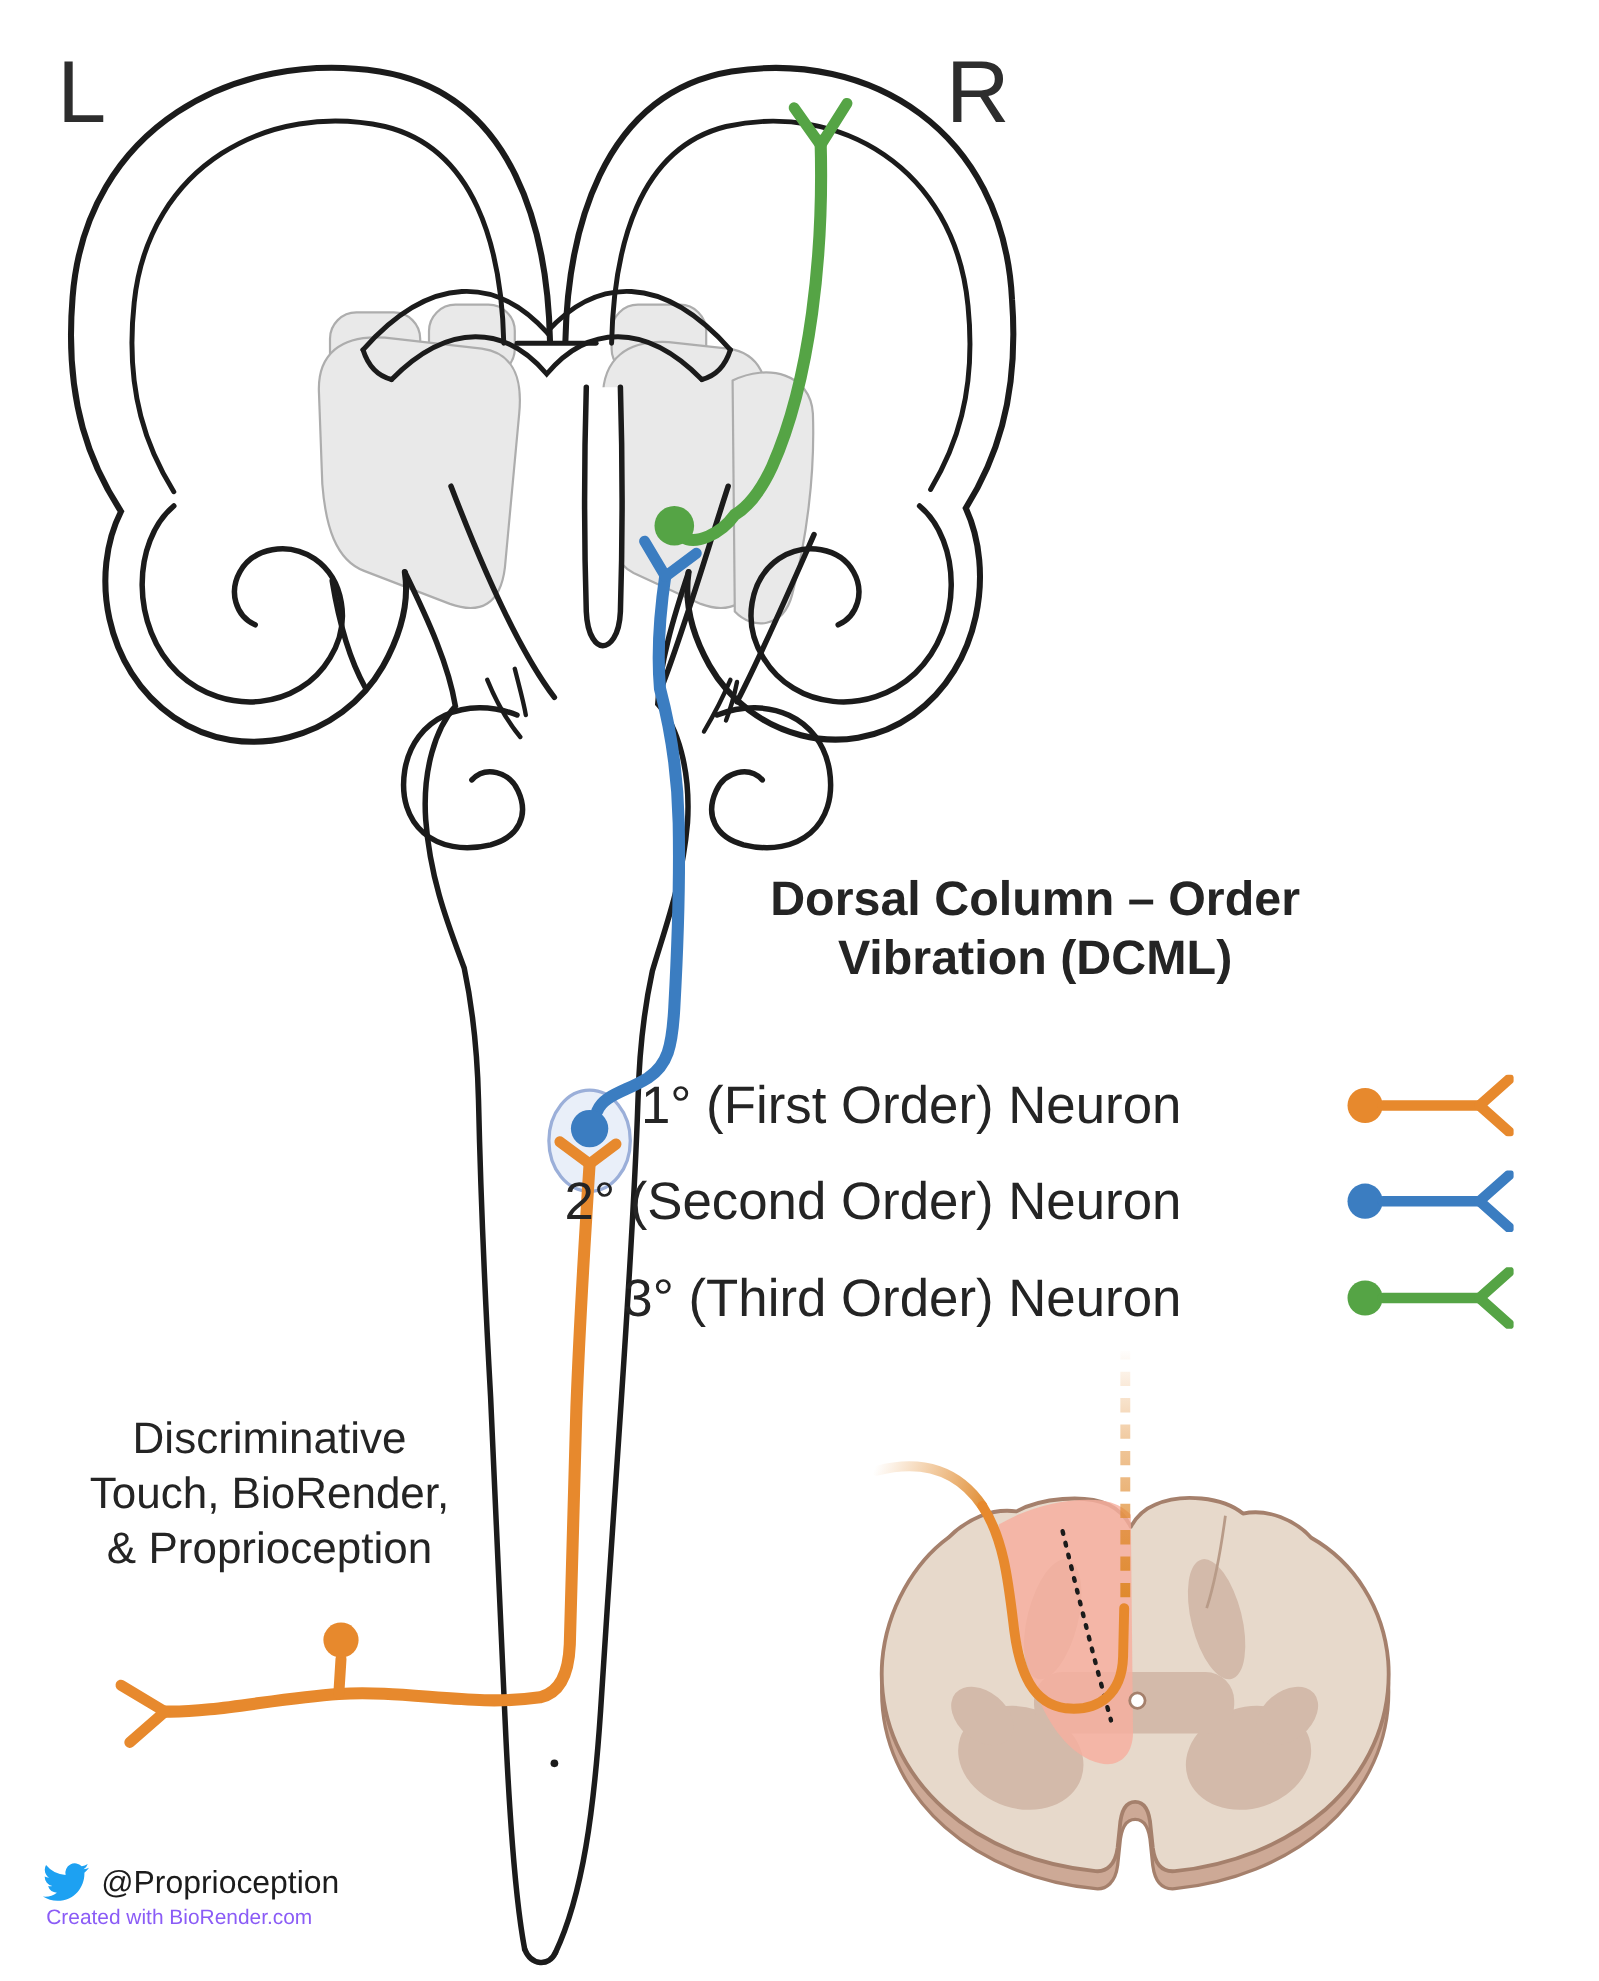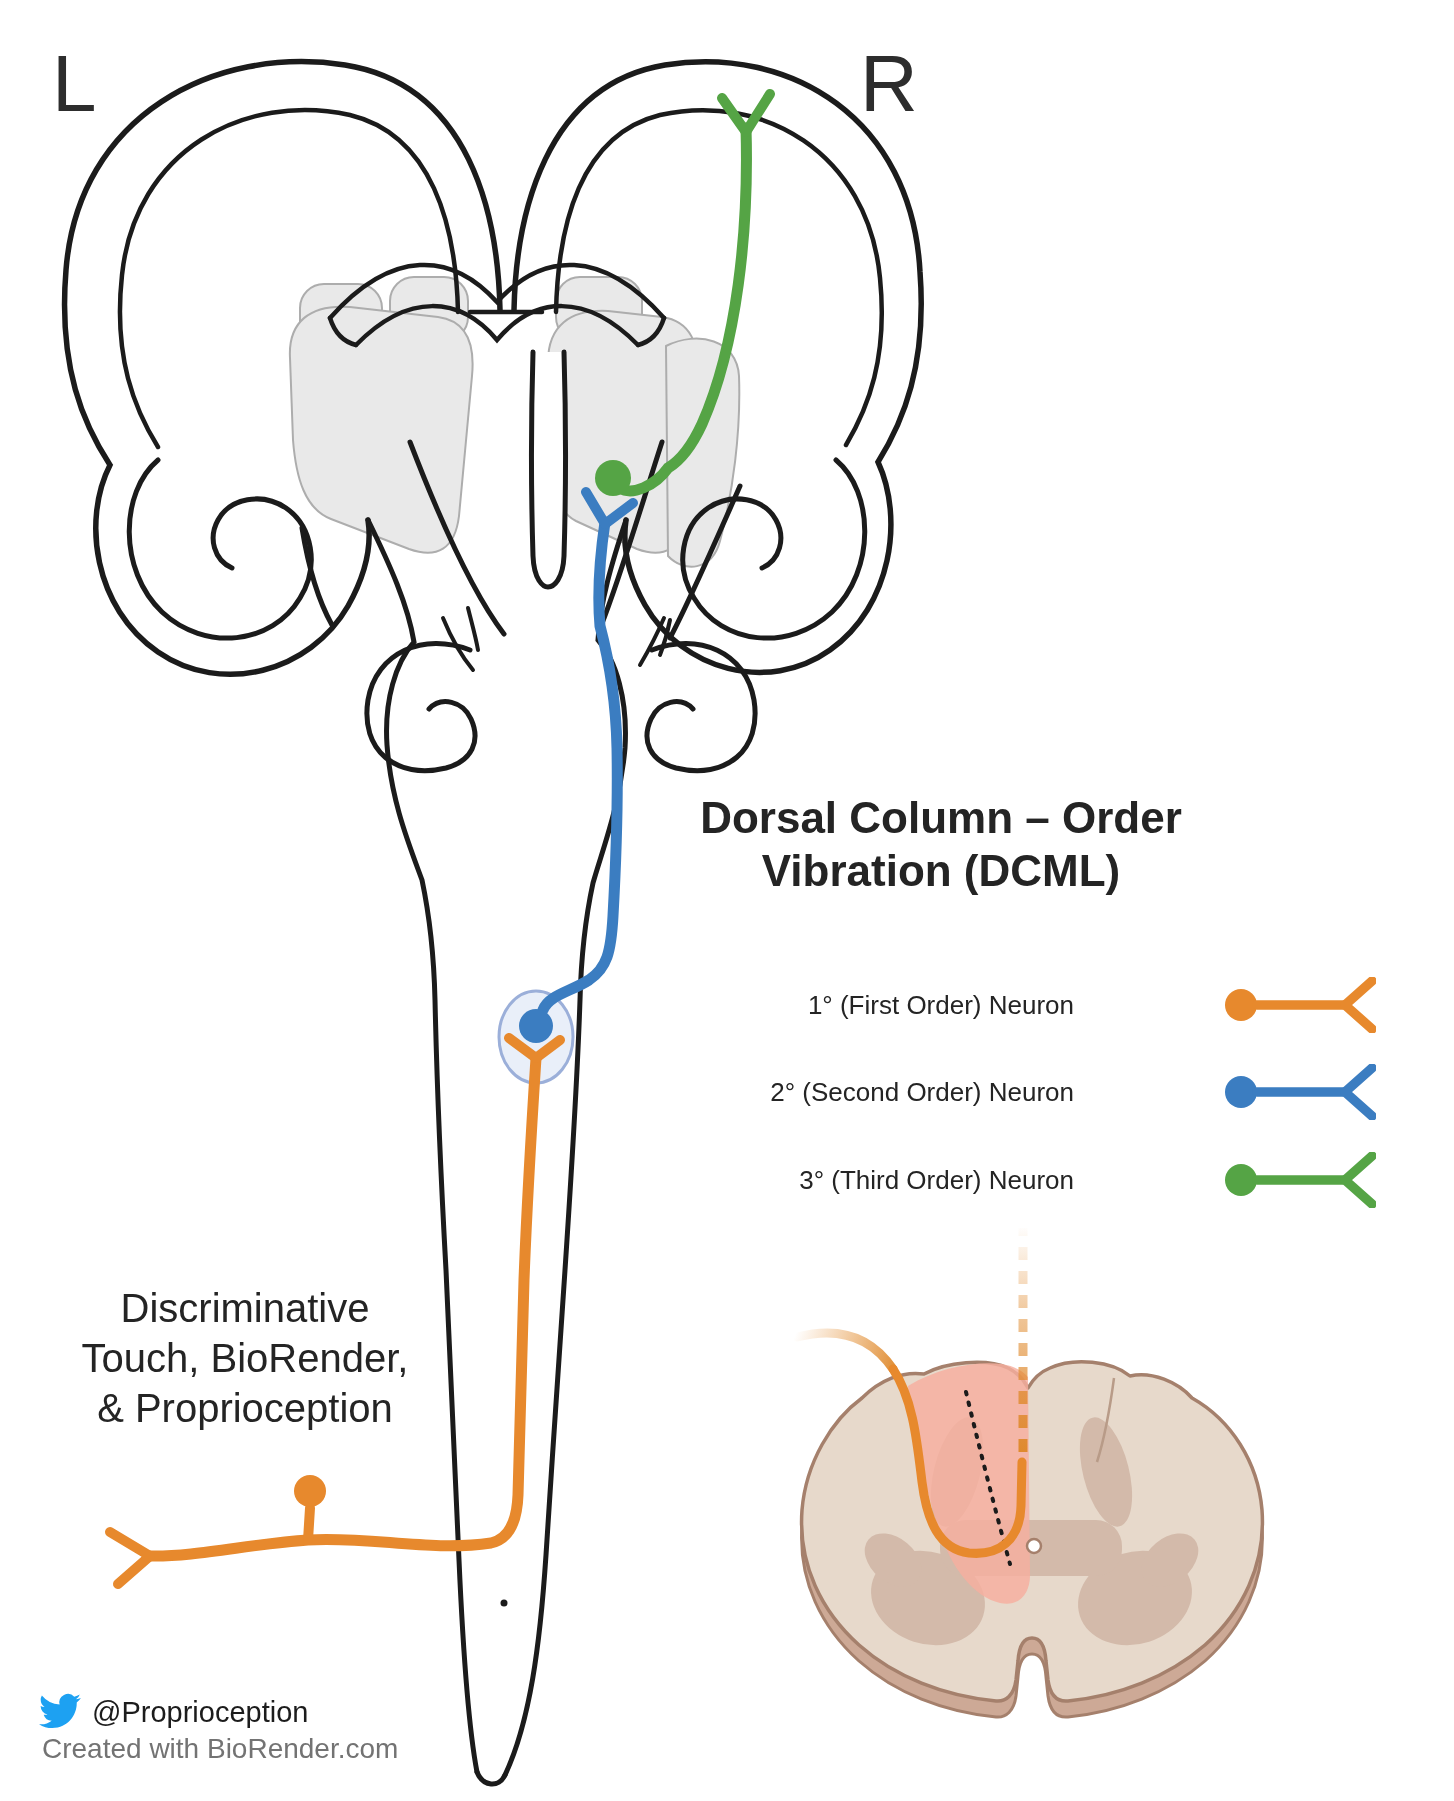--- a/index.html
+++ b/index.html
@@ -8,26 +8,26 @@
     font-family:"Liberation Sans", sans-serif;overflow:hidden;
   }
   .art{position:absolute;left:0;top:0;}
   .hemi-label{position:absolute;font-size:80px;font-weight:500;color:#2d2d2d;line-height:1;}
   .hemi-label.left{left:52px;top:44px;}
   .hemi-label.right{left:860px;top:44px;}
   .title{position:absolute;left:646px;top:792px;width:590px;text-align:center;
          font-size:44px;font-weight:700;color:#242424;line-height:1.2;}
   .legend-row{position:absolute;right:78px;height:56px;display:flex;align-items:center;
               justify-content:flex-end;column-gap:150px;}
-  .legend-row .lbl{font-size:26px;color:#242424;white-space:nowrap;}
+  .legend-row .lbl{font-size:48px;color:#242424;white-space:nowrap;}
   .row-1{top:977px;} .row-2{top:1064px;} .row-3{top:1152px;}
   .pathway-label{position:absolute;left:15px;top:1283px;width:460px;text-align:center;
                  font-size:40px;color:#242424;line-height:50px;}
   .attr-handle{position:absolute;left:92px;top:1696px;font-size:29px;color:#1c1c1c;}
-  .attr-credit{position:absolute;left:42px;top:1733px;font-size:28px;color:#737373;}
+  .attr-credit{position:absolute;left:42px;top:1733px;font-size:19px;color:#8b5cf6;}
   .bird{position:absolute;left:36px;top:1690px;}
 </style>
 </head>
 <body>
 
 <div class="canvas">
 
   <svg class="art" width="1454" height="1801" viewBox="0 0 1454 1801">
     <defs>
       <linearGradient id="tailFade" gradientUnits="userSpaceOnUse" x1="795" y1="1335" x2="898" y2="1372">

